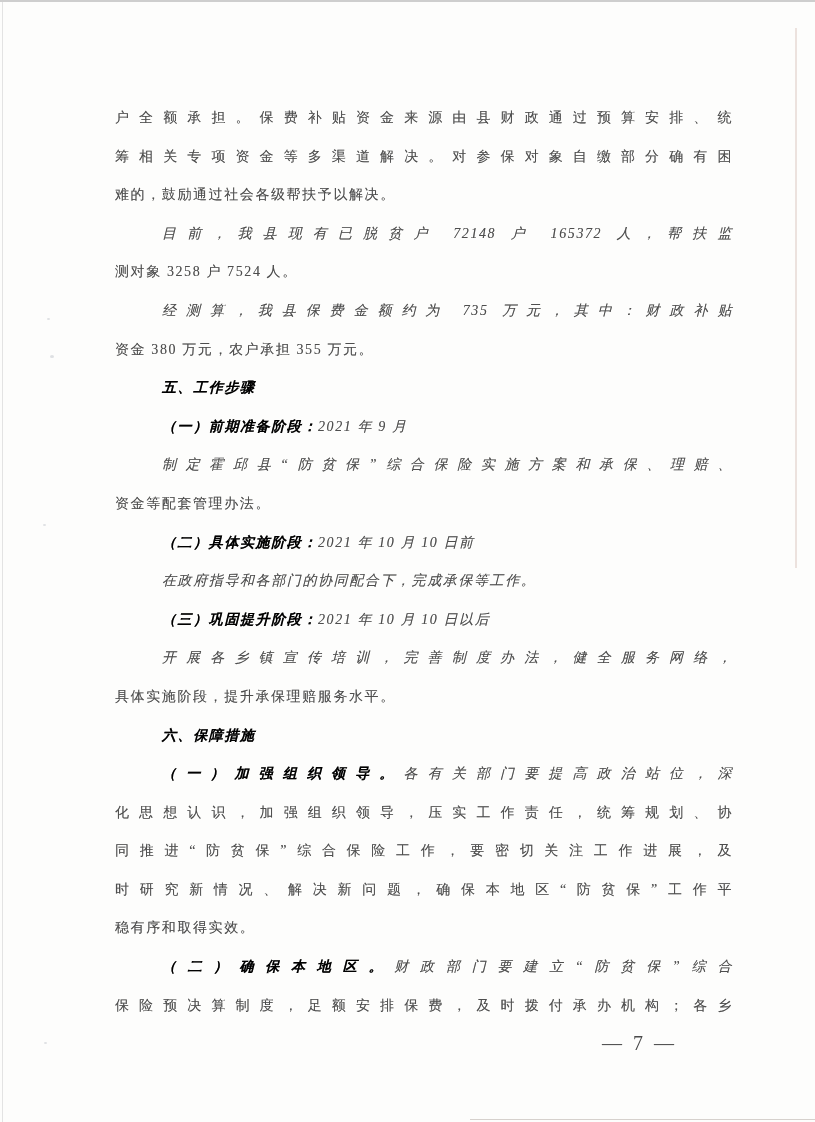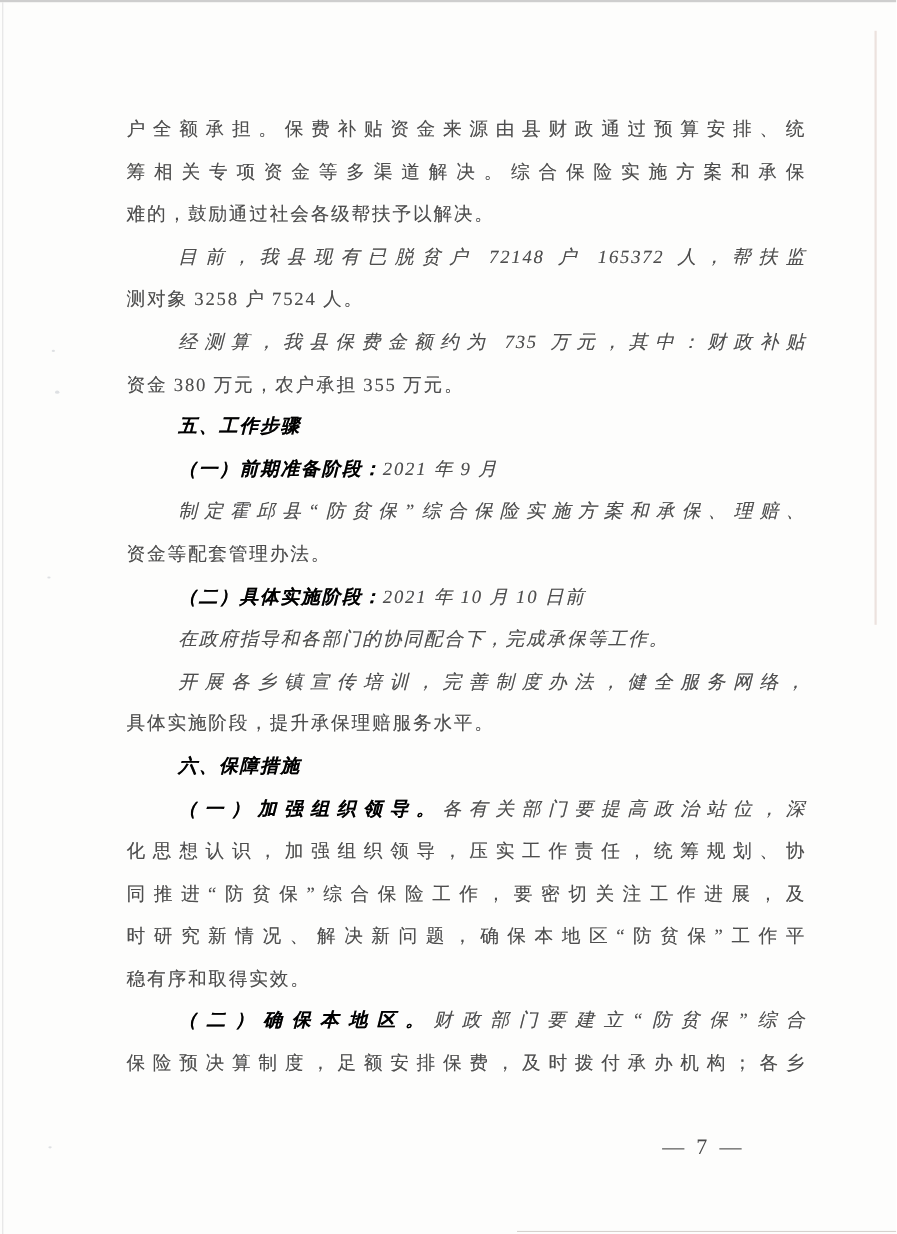--- a/index.html
+++ b/index.html
@@ -44,21 +44,21 @@
   
   .content {
     position: absolute;
     left: 115px;
     top: 99px;
     width: 618px;
   }
   .line {
     height: 38.6px;
     line-height: 38.6px;
-    font-size: 17px;
+    font-size: 14px;
     letter-spacing: 1.6px;
     color: #4e4e4e;
     white-space: nowrap;
     text-shadow: 0 0 0.6px rgba(90,90,90,.45);
   }
   .line.just {
     white-space: normal;
     text-align: justify;
     text-align-last: justify;
   }
@@ -87,32 +87,33 @@
   <div class="crease-right"></div>
   <div class="edge-bottom"></div>
   <div class="speck s1"></div>
   <div class="speck s2"></div>
   <div class="speck s3"></div>
 
   <div class="speck s5"></div>
 
   <div class="content" id="doc-body">
       <div class="line just"><span class="seg">户全额承担。保费补贴资金来源由县财政通过预算安排、统</span></div>
-      <div class="line just"><span class="seg">筹相关专项资金等多渠道解决。综合保险实施方案和承保</span></div>
+      <div class="line just"><span class="seg">筹相关专项资金等多渠道解决。对参保对象自缴部分确有困</span></div>
       <div class="line"><span class="seg">难的，鼓励通过社会各级帮扶予以解决。</span></div>
       <div class="line ind just"><span class="seg">目前，我县现有已脱贫户 72148 户 165372 人，帮扶监</span></div>
       <div class="line"><span class="seg">测对象 3258 户 7524 人。</span></div>
       <div class="line ind just"><span class="seg">经测算，我县保费金额约为 735 万元，其中：财政补贴</span></div>
       <div class="line"><span class="seg">资金 380 万元，农户承担 355 万元。</span></div>
       <div class="line ind"><span class="seg bold">五、工作步骤</span></div>
       <div class="line ind"><span class="seg bold">（一）前期准备阶段：</span><span class="seg">2021 年 9 月</span></div>
       <div class="line ind just"><span class="seg">制定霍邱县“防贫保”综合保险实施方案和承保、理赔、</span></div>
       <div class="line"><span class="seg">资金等配套管理办法。</span></div>
       <div class="line ind"><span class="seg bold">（二）具体实施阶段：</span><span class="seg">2021 年 10 月 10 日前</span></div>
       <div class="line ind"><span class="seg">在政府指导和各部门的协同配合下，完成承保等工作。</span></div>
+      <div class="line ind"><span class="seg bold">（三）巩固提升阶段：</span><span class="seg">2021 年 10 月 10 日以后</span></div>
       <div class="line ind just"><span class="seg">开展各乡镇宣传培训，完善制度办法，健全服务网络，</span></div>
       <div class="line"><span class="seg">具体实施阶段，提升承保理赔服务水平。</span></div>
       <div class="line ind"><span class="seg bold">六、保障措施</span></div>
       <div class="line ind just"><span class="seg bold">（一）加强组织领导。</span><span class="seg">各有关部门要提高政治站位，深</span></div>
       <div class="line just"><span class="seg">化思想认识，加强组织领导，压实工作责任，统筹规划、协</span></div>
       <div class="line just"><span class="seg">同推进“防贫保”综合保险工作，要密切关注工作进展，及</span></div>
       <div class="line just"><span class="seg">时研究新情况、解决新问题，确保本地区“防贫保”工作平</span></div>
       <div class="line"><span class="seg">稳有序和取得实效。</span></div>
       <div class="line ind just"><span class="seg bold">（二）确保本地区。</span><span class="seg">财政部门要建立“防贫保”综合</span></div>
       <div class="line just"><span class="seg">保险预决算制度，足额安排保费，及时拨付承办机构；各乡</span></div>

